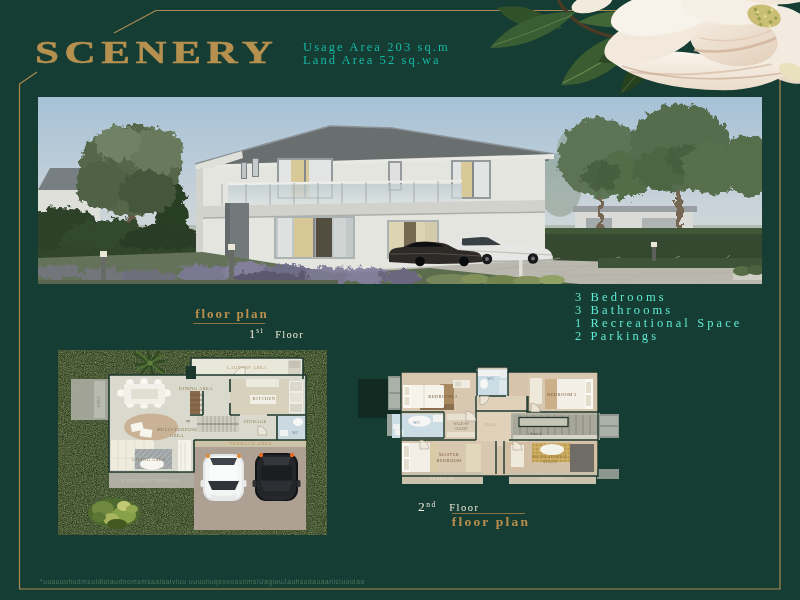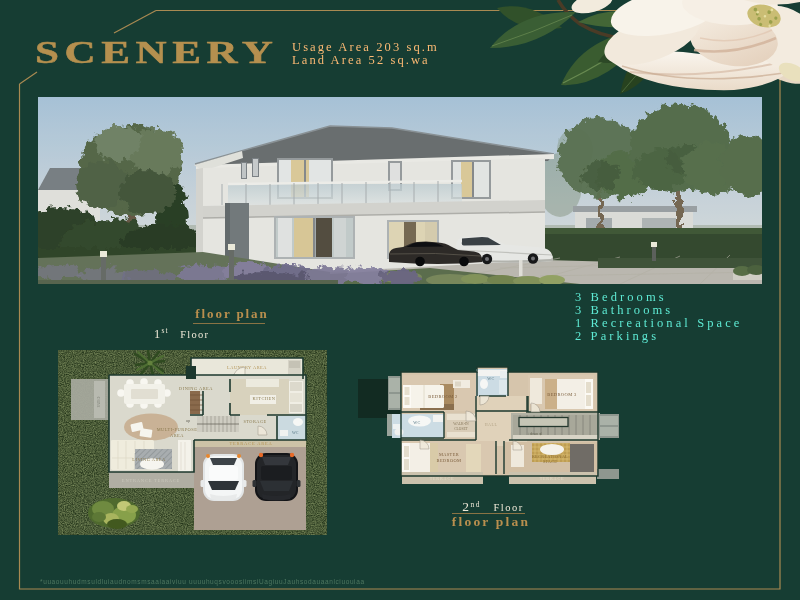--- a/index.html
+++ b/index.html
@@ -10,21 +10,21 @@
 <svg class="abs" style="left:0;top:0" width="800" height="600" viewBox="0 0 800 600">
 <g fill="none" stroke="#a98a52" stroke-width="1.2">
 <path d="M156 10.5 H780 V589 H19.5 V84"></path>
 <path d="M156 10.5 L114 33"></path>
 <path d="M37 72 L19.5 84"></path>
 </g>
 </svg>
 
 <div class="abs" style="left:35px;top:35px;font-weight:bold;font-size:31px;letter-spacing:4px;color:#b5904f;white-space:nowrap;-webkit-text-stroke:0.5px #b5904f;transform:scaleX(1.39);transform-origin:0 0">SCENERY</div>
 
-<div class="abs" style="left:292px;top:41px;font-size:12.5px;line-height:12.5px;color:#fdba74;letter-spacing:2.1px">Usage Area 203 sq.m<br>Land Area 52 sq.wa</div>
+<div class="abs" style="left:303px;top:41px;font-size:12.5px;line-height:12.5px;color:#14b8a6;letter-spacing:2.1px">Usage Area 203 sq.m<br>Land Area 52 sq.wa</div>
 
 <svg class="abs" style="left:38px;top:97px" width="724" height="187" viewBox="38 97 724 187">
 <defs>
 <linearGradient id="sky" x1="0" y1="0" x2="0" y2="1">
 <stop offset="0" stop-color="#adc8df"></stop>
         <stop offset="0.55" stop-color="#cfdae2"></stop>
         <stop offset="1" stop-color="#e9e7e2"></stop>
 </linearGradient>
 <filter id="leafy" x="-15%" y="-15%" width="130%" height="130%">
         <feTurbulence type="fractalNoise" baseFrequency="0.13" numOctaves="3" seed="5"></feTurbulence>
@@ -344,21 +344,21 @@
 
 <path d="M744 0 Q772 8 800 2 L800 0 Z" fill="#f1e8da"></path>
 
 <ellipse cx="792" cy="72" rx="14" ry="8" fill="#e9e0bd" transform="rotate(25 792 72)"></ellipse>
 </svg>
 
 <div class="abs" style="left:157px;top:306px;width:150px;text-align:center;font-size:13px;color:#b98f4e;letter-spacing:1.9px;font-weight:bold">floor plan</div>
 
 <div class="abs" style="left:193px;top:323px;width:72px;height:1px;background:#8a7344"></div>
 
-<div class="abs" style="left:154px;top:325.5px;width:150px;text-align:left;color:#efe9d8;font-size:10.5px;letter-spacing:1.2px"><span style="font-size:12.5px">1</span><sup style="font-size:7.5px">st</sup>&nbsp;&nbsp;&nbsp;Floor</div>
+<div class="abs" style="left:154px;top:325.5px;width:150px;text-align:right;color:#efe9d8;font-size:10.5px;letter-spacing:1.2px"><span style="font-size:12.5px">1</span><sup style="font-size:7.5px">st</sup>&nbsp;&nbsp;&nbsp;Floor</div>
 
 <div class="abs" style="left:575px;top:291px;font-size:12.5px;line-height:13px;color:#5eead4;letter-spacing:3.1px">3 Bedrooms<br>3 Bathrooms<br>1 Recreational Space<br>2 Parkings</div>
 
 <svg class="abs" style="left:58px;top:350px" width="269" height="185" viewBox="58 350 269 185" font-family="Liberation Serif,serif">
 <defs>
 <filter id="grassn" x="0" y="0" width="100%" height="100%" color-interpolation-filters="sRGB">
 <feTurbulence type="fractalNoise" baseFrequency="0.9" numOctaves="3" seed="11"></feTurbulence>
 <feColorMatrix type="matrix" values="0.46 0 0 0 0.065  0.46 0 0 0 0.13  0.35 0 0 0 0.045  0 0 0 0 1"></feColorMatrix>
 </filter>
 <pattern id="hatch" width="4" height="4" patternUnits="userSpaceOnUse" patternTransform="rotate(45)">
@@ -737,19 +737,19 @@
 
 <g fill="#efe9da" stroke="#9a9488" stroke-width="0.6" opacity="0.85">
 <path d="M466 411 a10 10 0 0 1 10 10 l-10 0 z"></path>
 <path d="M489 396 a9 9 0 0 1 -9 9 l0 -9 z"></path>
 <path d="M540 412 a9 9 0 0 0 -9 -9 l0 9 z"></path>
 <path d="M420 440 a9 9 0 0 1 9 9 l-9 0 z"></path>
 <path d="M513 441 a9 9 0 0 1 9 9 l-9 0 z"></path>
 </g>
 </svg>
 
-<div class="abs" style="left:418px;top:499px;width:150px;text-align:center;color:#efe9d8;font-size:10.5px;letter-spacing:1.5px"><span style="font-size:13.5px">2</span><sup style="font-size:7.5px">nd</sup>&nbsp;&nbsp;&nbsp;Floor</div>
+<div class="abs" style="left:418px;top:499px;width:150px;color:#efe9d8;font-size:10.5px;letter-spacing:1.5px"><span style="font-size:13.5px">2</span><sup style="font-size:7.5px">nd</sup>&nbsp;&nbsp;&nbsp;Floor</div>
 
 <div class="abs" style="left:452px;top:513px;width:73px;height:1px;background:#8a7344"></div>
 
 <div class="abs" style="left:416px;top:514px;width:150px;text-align:center;font-size:13.5px;color:#b98f4e;letter-spacing:2.2px;font-weight:bold">floor plan</div>
 
 <div class="abs" style="left:40px;top:578px;font-size:6.5px;color:#4e7760;letter-spacing:0.62px;font-family:'Liberation Sans',sans-serif">*uuaouuhudmsuldluiaudnomsmsaaiaaiviuu uuuuhuqsvooosiimsiUagiuuJauhsodauaanlciuouiaa</div>
 
 </body></html>

